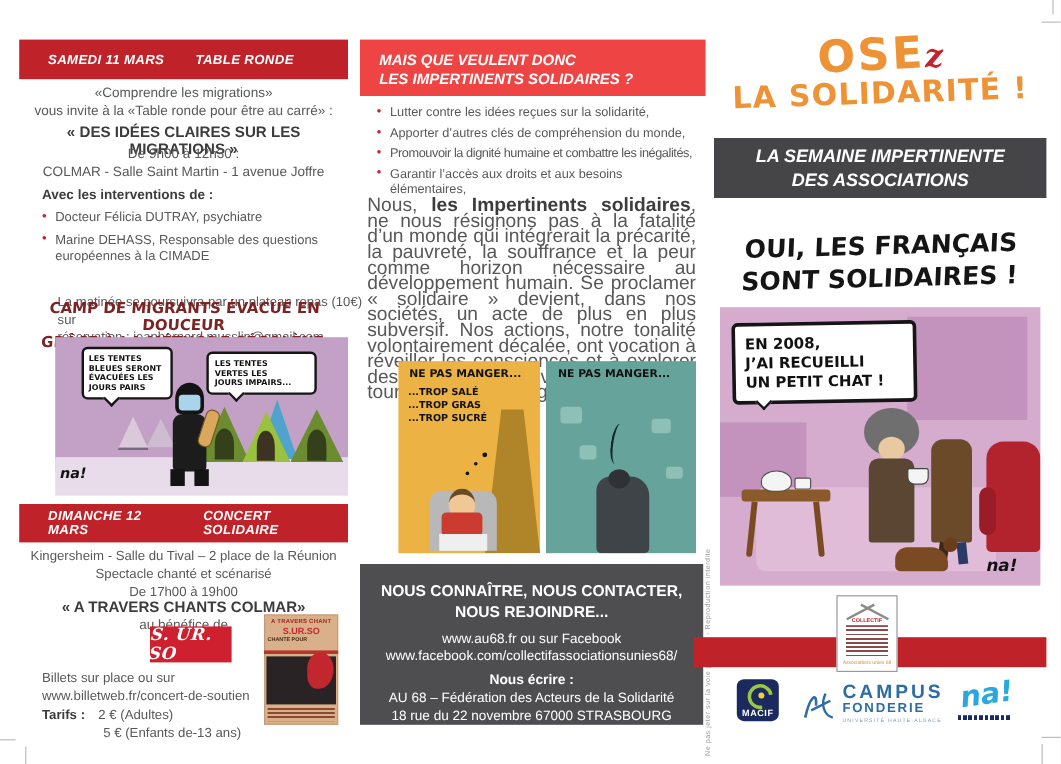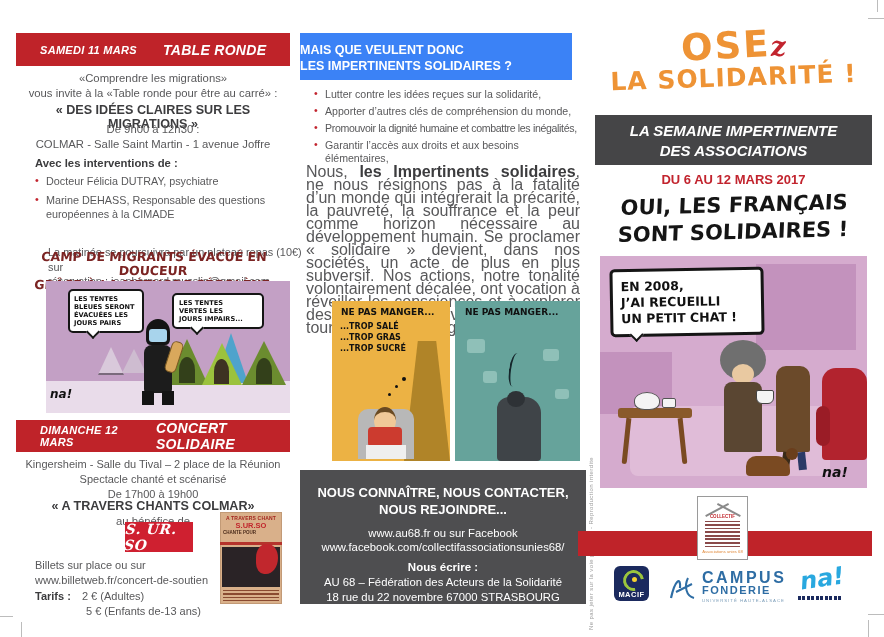--- a/index.html
+++ b/index.html
@@ -5,21 +5,21 @@
   html,body{margin:0;padding:0;background:#e9e9e9;}
   #page{position:relative;width:884px;height:637px;background:#fff;overflow:hidden;
         font-family:"Liberation Sans",sans-serif;color:#58585a;}
   .abs{position:absolute;}
   .pre{white-space:pre-line;}
   .center{text-align:center;}
   .hand{font-family:"DejaVu Sans",sans-serif;font-weight:bold;}
   
   .red-banner{background:#bf2329;color:#fff;display:flex;align-items:center;font-style:italic;font-weight:bold;}
   .b-date{font-size:11px;margin-left:24px;letter-spacing:.3px;}
-  .b-title{font-size:14px;margin-left:26px;letter-spacing:.3px;}
+  .b-title{font-size:11px;margin-left:26px;letter-spacing:.3px;}
   
   .body-txt{font-size:11.3px;line-height:15px;color:#58585a;}
   .dark-head{color:#3c3c3e;font-weight:bold;}
   .bullets{list-style:none;margin:0;padding:0;}
   .bullets li{position:relative;padding-left:11px;margin-bottom:4.5px;color:#58585a;}
   .bullets li::before{content:"•";position:absolute;left:0;top:-1px;color:#c2242e;}
   .tight{letter-spacing:-0.35px;}
   
   .bubble{position:absolute;background:#fff;border:2px solid #151515;border-radius:5px;
           white-space:pre-line;font-family:"DejaVu Sans",sans-serif;font-weight:bold;color:#111;}
@@ -129,21 +129,21 @@
 www.billetweb.fr/concert-de-soutien</div>
     <div class="abs" style="left:19px;top:589px;font-size:11px;line-height:15px;">
       <b class="dark-head">Tarifs :</b>
       <span style="margin-left:8px;">2 € (Adultes)</span>
     </div>
     <div class="abs body-txt" style="left:70px;top:604px;font-size:11px;">5 € (Enfants de-13 ans)</div>
   </section>
 
   <section class="abs" style="left:300px;top:0;width:286px;height:637px;">
 
-    <header class="abs pre" style="left:0;top:33px;width:272px;height:38px;background:#3b82f6;color:#fff;font-weight:bold;font-size:12.5px;line-height:16px;padding:9px 0 0 0;">MAIS QUE VEULENT DONC
+    <header class="abs pre" style="left:0;top:33px;width:272px;height:38px;background:#ef4444;color:#fff;font-style:italic;font-weight:bold;font-size:12.5px;line-height:16px;padding:9px 0 0 16px;">MAIS QUE VEULENT DONC
 LES IMPERTINENTS SOLIDAIRES ?</header>
 
     <ul class="bullets abs" style="left:14px;top:88px;width:268px;font-size:10.6px;line-height:12.5px;">
       <li>Lutter contre les idées reçues sur la solidarité,</li>
       <li>Apporter d’autres clés de compréhension du monde,</li>
       <li class="tight">Promouvoir la dignité humaine et combattre les inégalités,</li>
       <li>Garantir l’accès aux droits et aux besoins élémentaires,</li>
     </ul>
 
     <p class="abs" style="left:6px;top:165px;width:274px;margin:0;text-align:justify;font-size:16px;line-height:13px;color:#58585a;">
@@ -195,21 +195,20 @@
     <div class="abs center" style="left:0;top:24px;width:277px;">
       <div style="transform:rotate(-3deg);">
         <span style="font-family:'DejaVu Sans',sans-serif;font-weight:bold;font-size:37px;color:#ee9335;letter-spacing:2px;">OSE</span><span style="font-family:'DejaVu Serif',serif;font-style:italic;font-weight:bold;font-size:27px;color:#c2242e;">z</span>
       </div>
       <div style="font-family:'DejaVu Sans',sans-serif;font-weight:bold;font-size:25px;color:#ee9335;letter-spacing:1px;transform:rotate(-2deg);margin-top:-4px;">LA SOLIDARITÉ !</div>
     </div>
 
     <div class="abs pre center" style="left:0;top:115px;width:277px;height:44px;background:#454547;color:#fff;font-style:italic;font-weight:bold;font-size:15px;line-height:20px;padding-top:6px;">LA SEMAINE IMPERTINENTE
 DES ASSOCIATIONS</div>
 
-    <div class="abs center" style="left:0;top:172px;width:277px;font-weight:bold;font-size:13px;color:#c2242e;">DU 6 AU 12 MARS 2017</div>
 
     <div class="abs hand pre center" style="left:0;top:192px;width:277px;font-size:21px;line-height:27px;color:#151515;transform:rotate(-1.5deg) skewX(-4deg);">OUI, LES FRANÇAIS
 SONT SOLIDAIRES !</div>
 
     <div class="abs" style="left:5px;top:256px;width:267px;height:232px;background:#d5abce;overflow:hidden;">
       <div class="abs" style="left:156px;top:8px;width:100px;height:86px;background:#c392bd;"></div>
       <div class="abs" style="left:0;top:96px;width:72px;height:62px;background:#c392bd;"></div>
       <div class="abs" style="left:30px;top:150px;width:200px;height:70px;background:#e0bcd8;border-radius:8px;"></div>
 
       <div class="abs" style="left:18px;top:152px;width:74px;height:10px;background:#8a5a2b;border-radius:3px;"></div>

